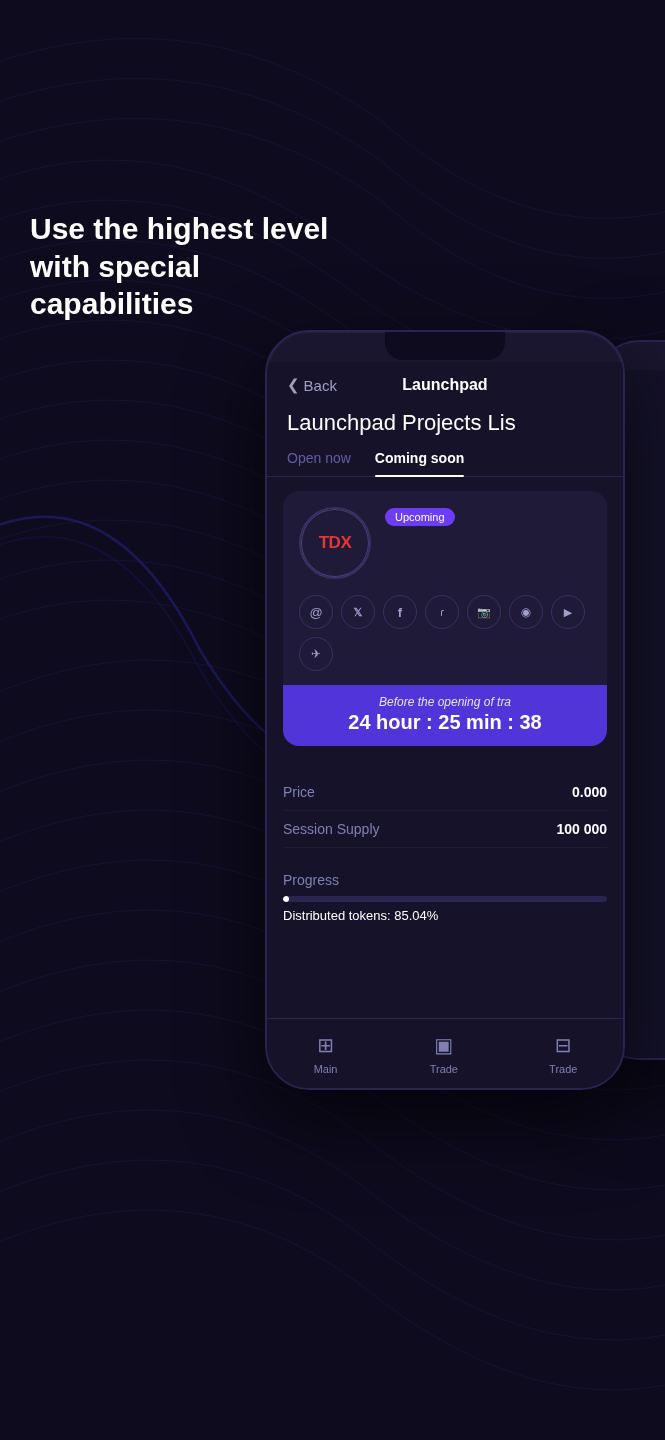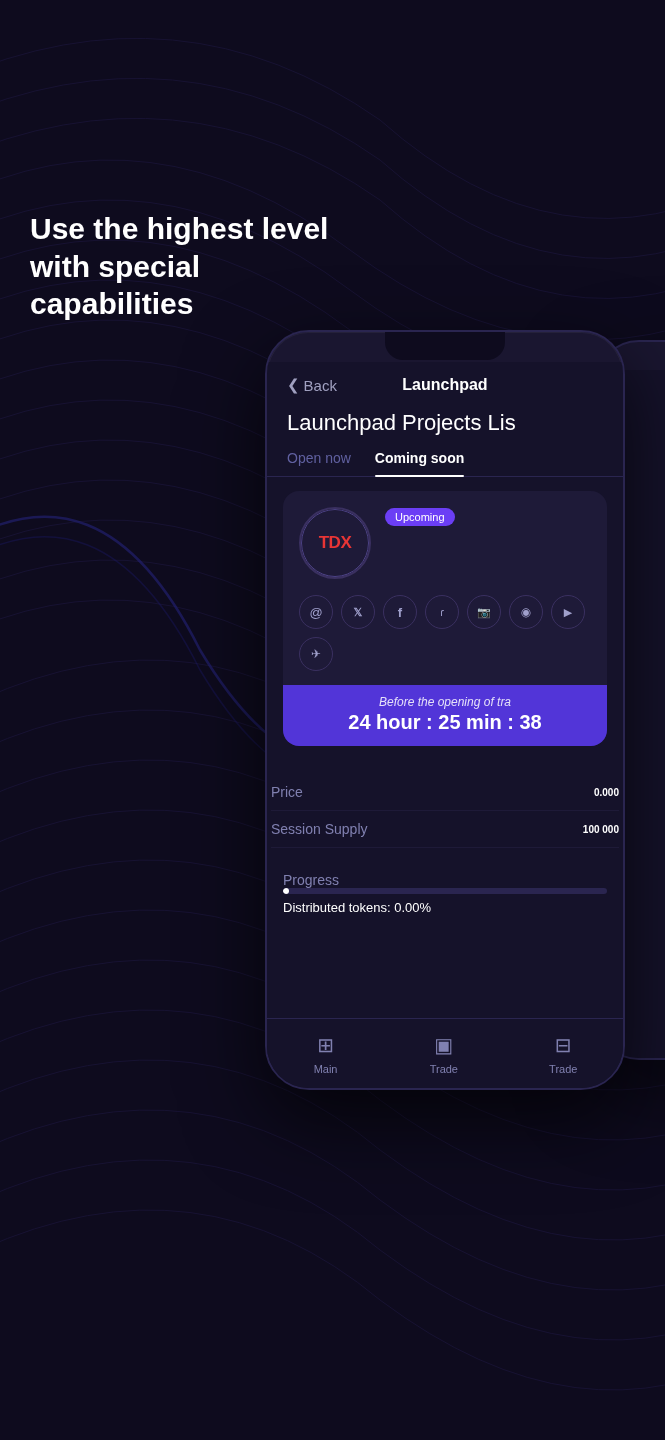--- a/index.html
+++ b/index.html
@@ -259,51 +259,52 @@
     }
 
     .timer-value {
       color: #ffffff;
       font-size: 20px;
       font-weight: 700;
     }
 
     
     .details-section {
-      padding: 14px 4px;
+      padding: 14px 16px;
       flex-shrink: 0;
     }
 
     .detail-row {
       display: flex;
       justify-content: space-between;
       align-items: center;
       padding: 10px 0;
       border-bottom: 1px solid #1e1a38;
     }
 
     .detail-label {
       color: #8080b0;
       font-size: 14px;
     }
 
     .detail-value {
       color: #ffffff;
-      font-size: 10px;
+      font-size: 14px;
       font-weight: 600;
     }
 
     
     .progress-section {
       padding: 10px 16px 14px;
     }
 
     .progress-title {
       color: #8080b0;
       font-size: 14px;
+      margin-bottom: 8px;
     }
 
     .progress-bar-bg {
       background: #2a2550;
       height: 6px;
       border-radius: 3px;
       margin-bottom: 6px;
       overflow: hidden;
     }
 
@@ -512,21 +513,21 @@
           <span class="detail-label">Session Supply</span>
           <span class="detail-value">100 000</span>
         </div>
       </div>
 
       <div class="progress-section">
         <div class="progress-title">Progress</div>
         <div class="progress-bar-bg">
           <div class="progress-bar-fill" style="width: 2%;"></div>
         </div>
-        <div class="distributed-text">Distributed tokens: 0.00%</div>
+        <div class="distributed-text">Distributed tokens: 85.04%</div>
       </div>
 
       <div class="bottom-nav">
         <div class="nav-item">
           <div class="nav-icon">⊞</div>
           <div class="nav-label">Main</div>
         </div>
         <div class="nav-item">
           <div class="nav-icon">▣</div>
           <div class="nav-label">Trade</div>

